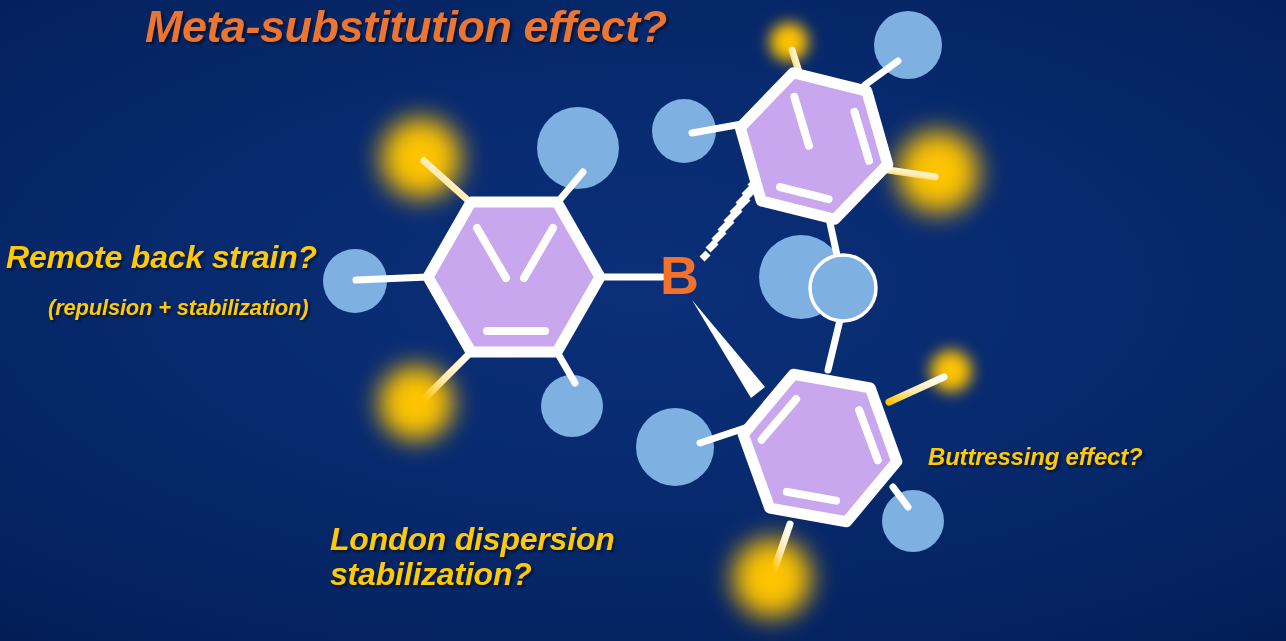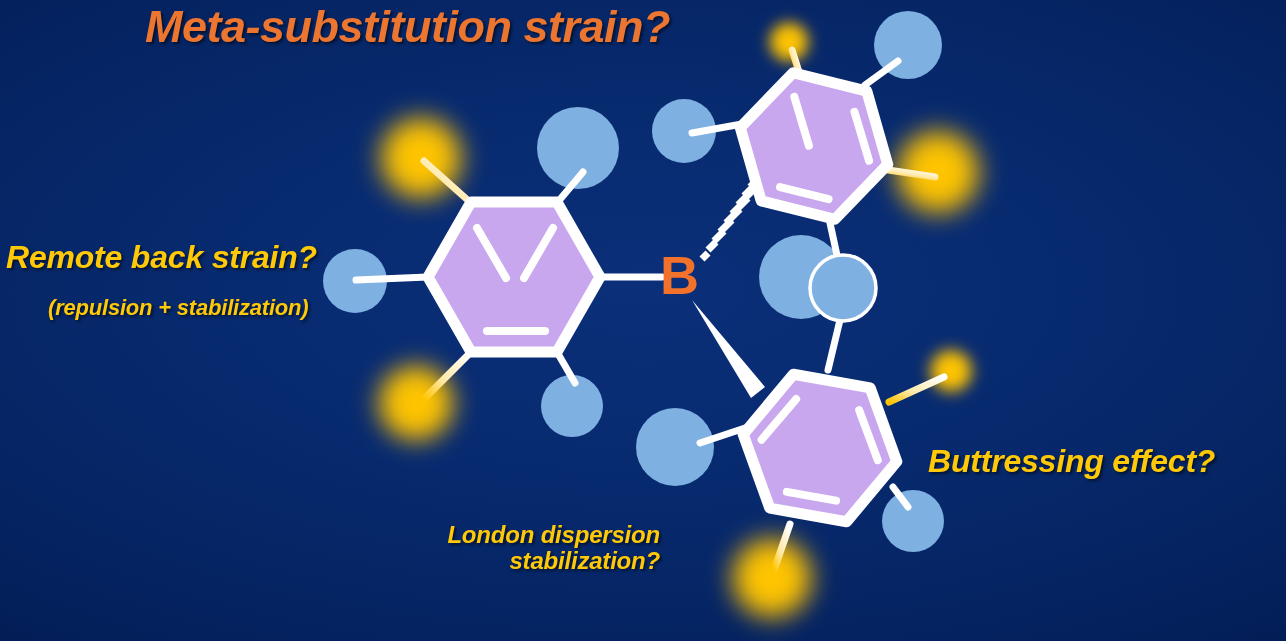--- a/index.html
+++ b/index.html
@@ -61,29 +61,29 @@
     left: 1006px;
     top: 108px;
     font-size: 32px;
     color: #ffc907;
     text-align: center;
     width: 278px;
   }
   #buttressing-label {
     left: 928px;
     top: 444px;
-    font-size: 32px;
+    font-size: 24px;
     color: #ffc907;
   }
   #london-label {
     left: 330px;
     top: 522px;
-    font-size: 24px;
-    color: #ffc907;
-    text-align: right;
+    font-size: 32px;
+    color: #ffc907;
+    text-align: left;
     width: 330px;
   }
   #boron-atom {
     position: absolute;
     left: 660px;
     top: 248px;
     font-size: 54px;
     font-weight: bold;
     font-style: normal;
     color: #f2722b;
@@ -207,21 +207,21 @@
         <line x1="788" y1="404" x2="761" y2="450"></line>
         <line x1="852" y1="404" x2="879" y2="450"></line>
         <line x1="795" y1="497" x2="845" y2="497"></line>
       </g>
     </g>
 
     <circle cx="843" cy="288" r="33" fill="#7eb0e2" stroke="#ffffff" stroke-width="3.5"></circle>
     <circle cx="788" cy="42" r="20" fill="#ffc400" opacity="0"></circle>
   </svg>
 
-  <div class="label" id="title-label">Meta-substitution strain?</div>
+  <div class="label" id="title-label">Meta-substitution effect?</div>
 
   <div class="label" id="remote-strain-label">Remote back strain?</div>
 
   <div class="label" id="remote-strain-sub">(repulsion + stabilization)</div>
 
 
   <div class="label" id="buttressing-label">Buttressing effect?</div>
 
   <div class="label" id="london-label">London dispersion
 stabilization?</div>

